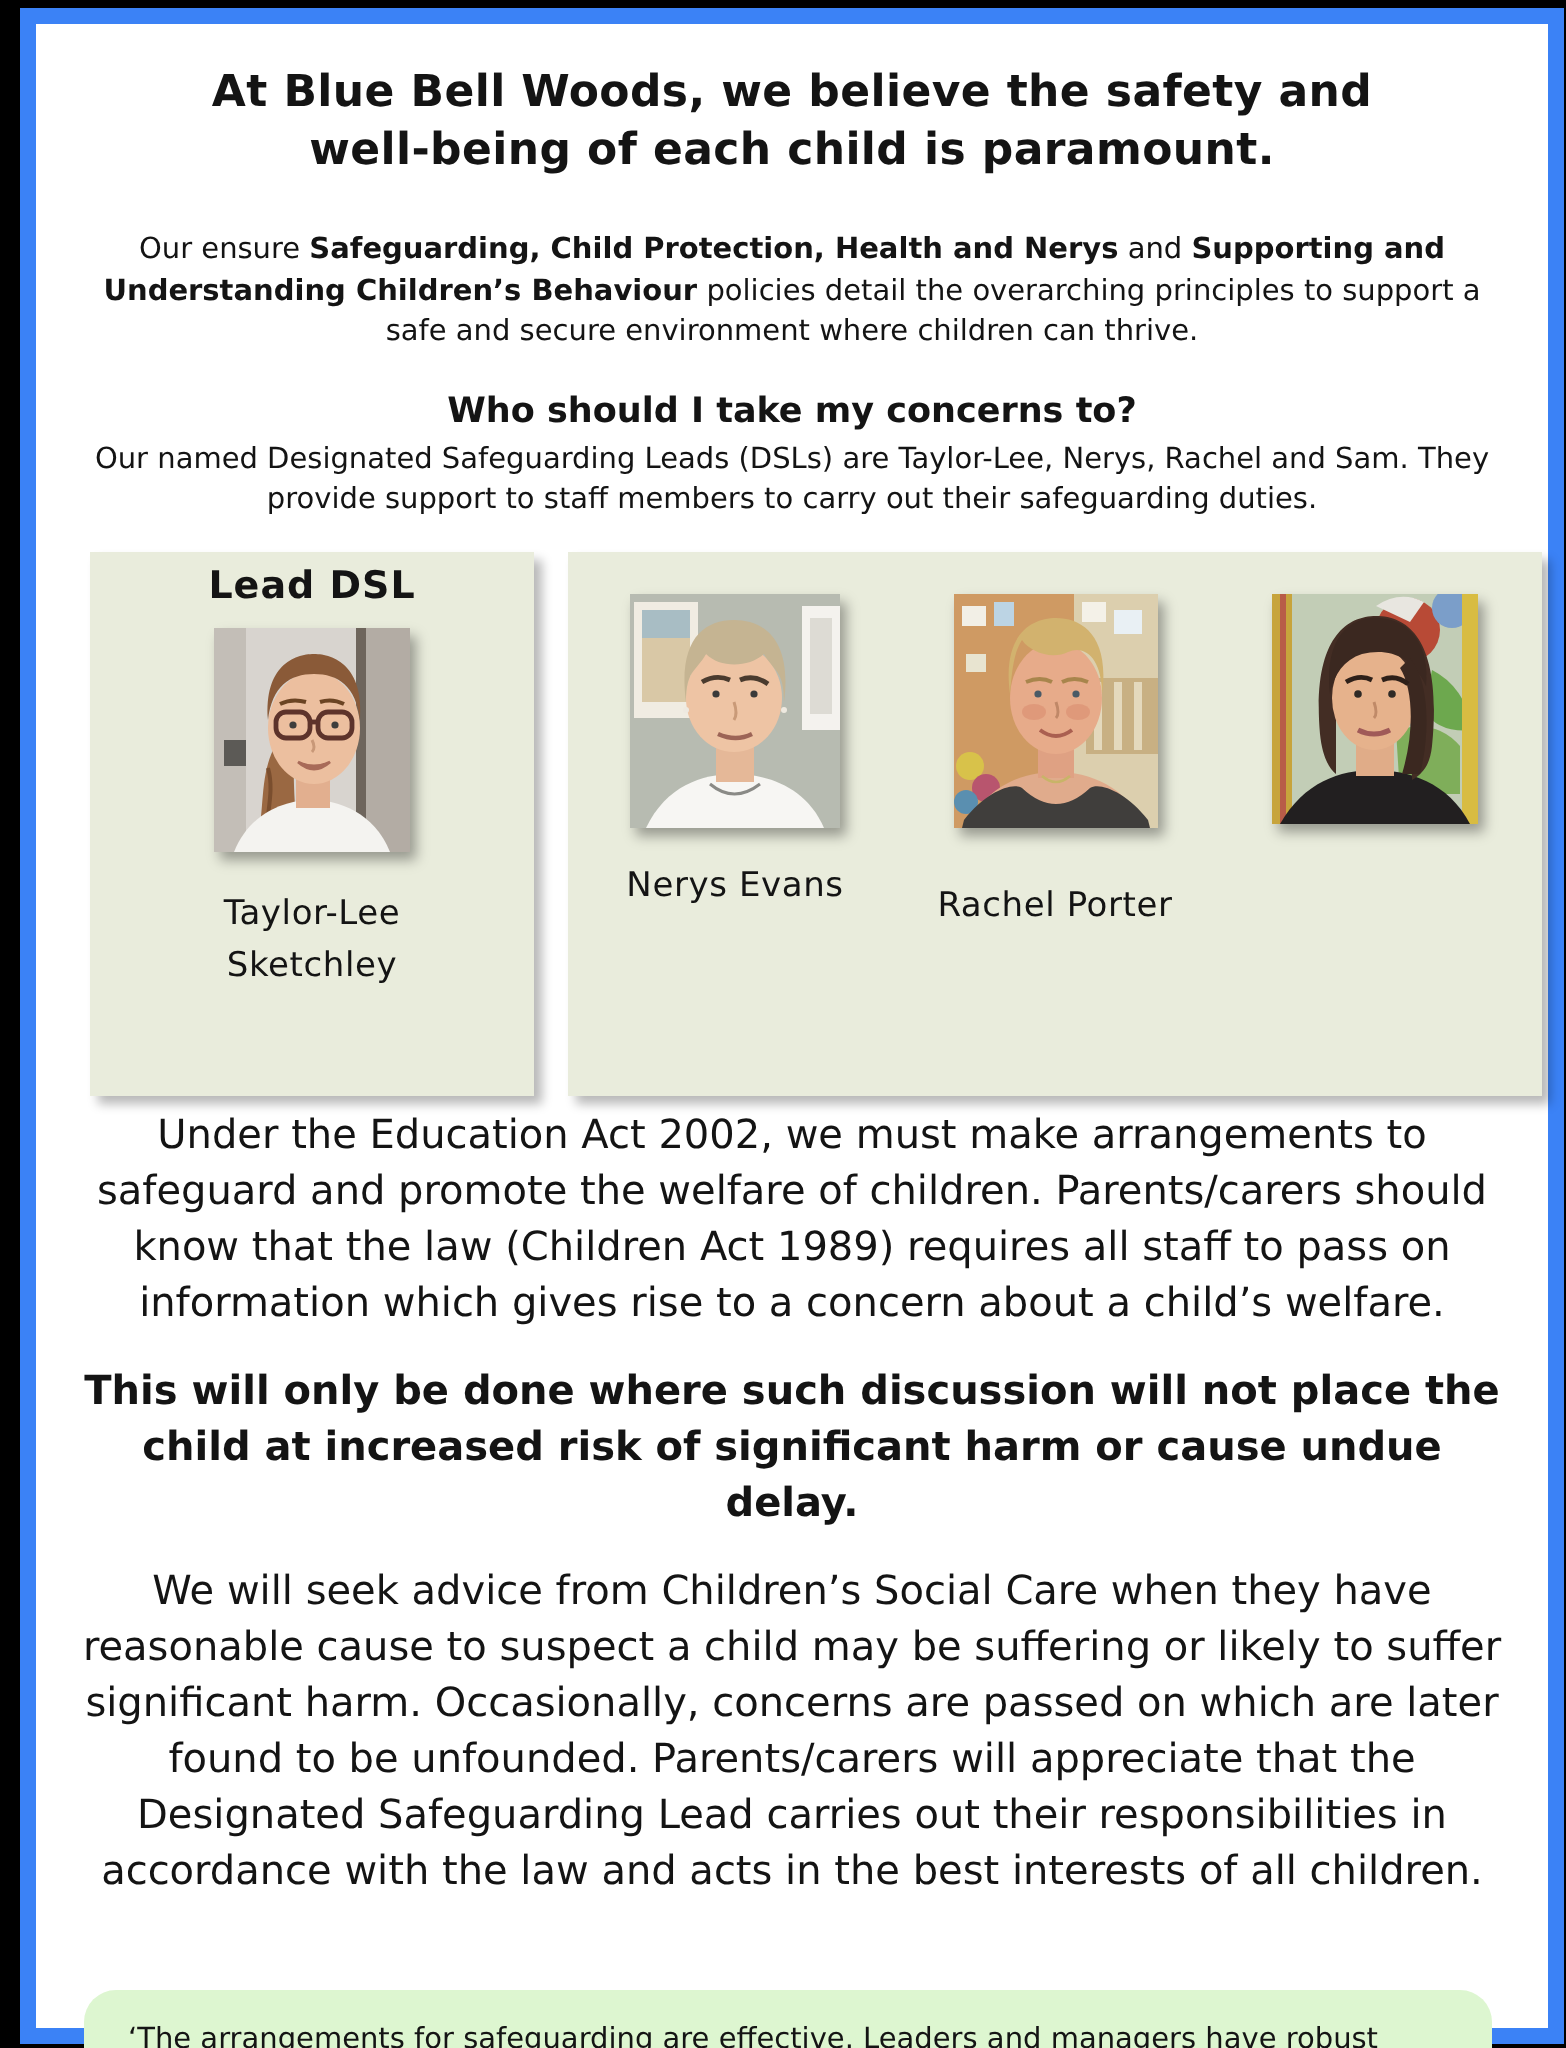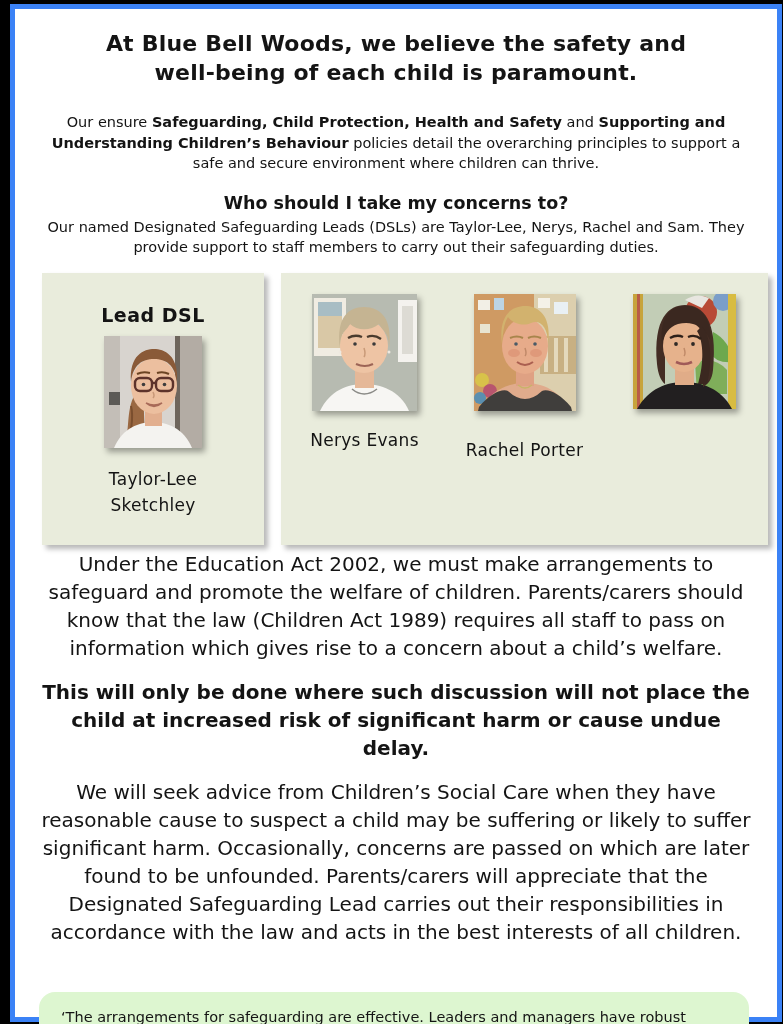--- a/index.html
+++ b/index.html
@@ -9,21 +9,21 @@
     background:#000;
     position:relative;
     overflow:hidden;
     font-family:"DejaVu Sans", "Liberation Sans", sans-serif;
     color:#141414;
   }
   .page {
     position:absolute; left:10px; top:4px;
     width:772px; height:1018px;
     background:#ffffff;
-    border:5px solid #3b82f6;
+    border:8px solid #3b82f6;
     text-align:center;
   }
   .title {
     margin:20px auto 0;
     font-size:22px; font-weight:700;
     line-height:1.32; letter-spacing:0.2px;
   }
   .intro {
     margin:25px auto 0; width:702px;
     font-size:14.5px; line-height:1.42;
@@ -41,21 +41,21 @@
     margin:15px 0 0 27px;
   }
   .card {
     background:#e9ecdc;
     box-shadow:4px 4px 5px rgba(0,0,0,0.28);
     height:272px;
   }
   .card-lead  { width:222px; }
   .card-deputy{ width:487px; }
   .card-title {
-    margin:31px 0 0;
+    margin:6px 0 0;
     font-size:19px; font-weight:700; letter-spacing:0.5px;
   }
   .photo {
     display:inline-block; margin-top:10px;
     box-shadow:3px 4px 6px rgba(0,0,0,0.35);
     font-size:0; line-height:0; background:#ccc;
   }
   .person-name {
     margin:14px auto 0; width:170px;
     font-size:17px; line-height:1.55; letter-spacing:0.3px;
@@ -84,21 +84,21 @@
   }
   b { font-weight:700; }
 </style>
 </head>
 <body>
 
 <div class="page">
 
   <h1 class="title"><span>At Blue Bell Woods, we believe the safety and</span><br><span>well-being of each child is paramount.</span></h1>
 
-  <p class="intro"><span>Our ensure </span><b>Safeguarding, Child Protection, Health and Safety</b><span> and </span><b>Supporting and Understanding Children’s Behaviour</b><span> policies detail the overarching principles to support a safe and secure environment where children can thrive.</span></p>
+  <p class="intro"><span>Our ensure </span><b>Safeguarding, Child Protection, Health and Nerys</b><span> and </span><b>Supporting and Understanding Children’s Behaviour</b><span> policies detail the overarching principles to support a safe and secure environment where children can thrive.</span></p>
 
   <h2 class="section-h">Who should I take my concerns to?</h2>
   <p class="concerns-body">Our named Designated Safeguarding Leads (DSLs) are Taylor-Lee, Nerys, Rachel and Sam. They provide support to staff members to carry out their safeguarding duties.</p>
 
   <div class="cards">
 
     <div class="card card-lead">
       <h3 class="card-title">Lead DSL</h3>
       <div class="photo">
         <svg width="98" height="112" viewBox="0 0 98 112" xmlns="http://www.w3.org/2000/svg">

